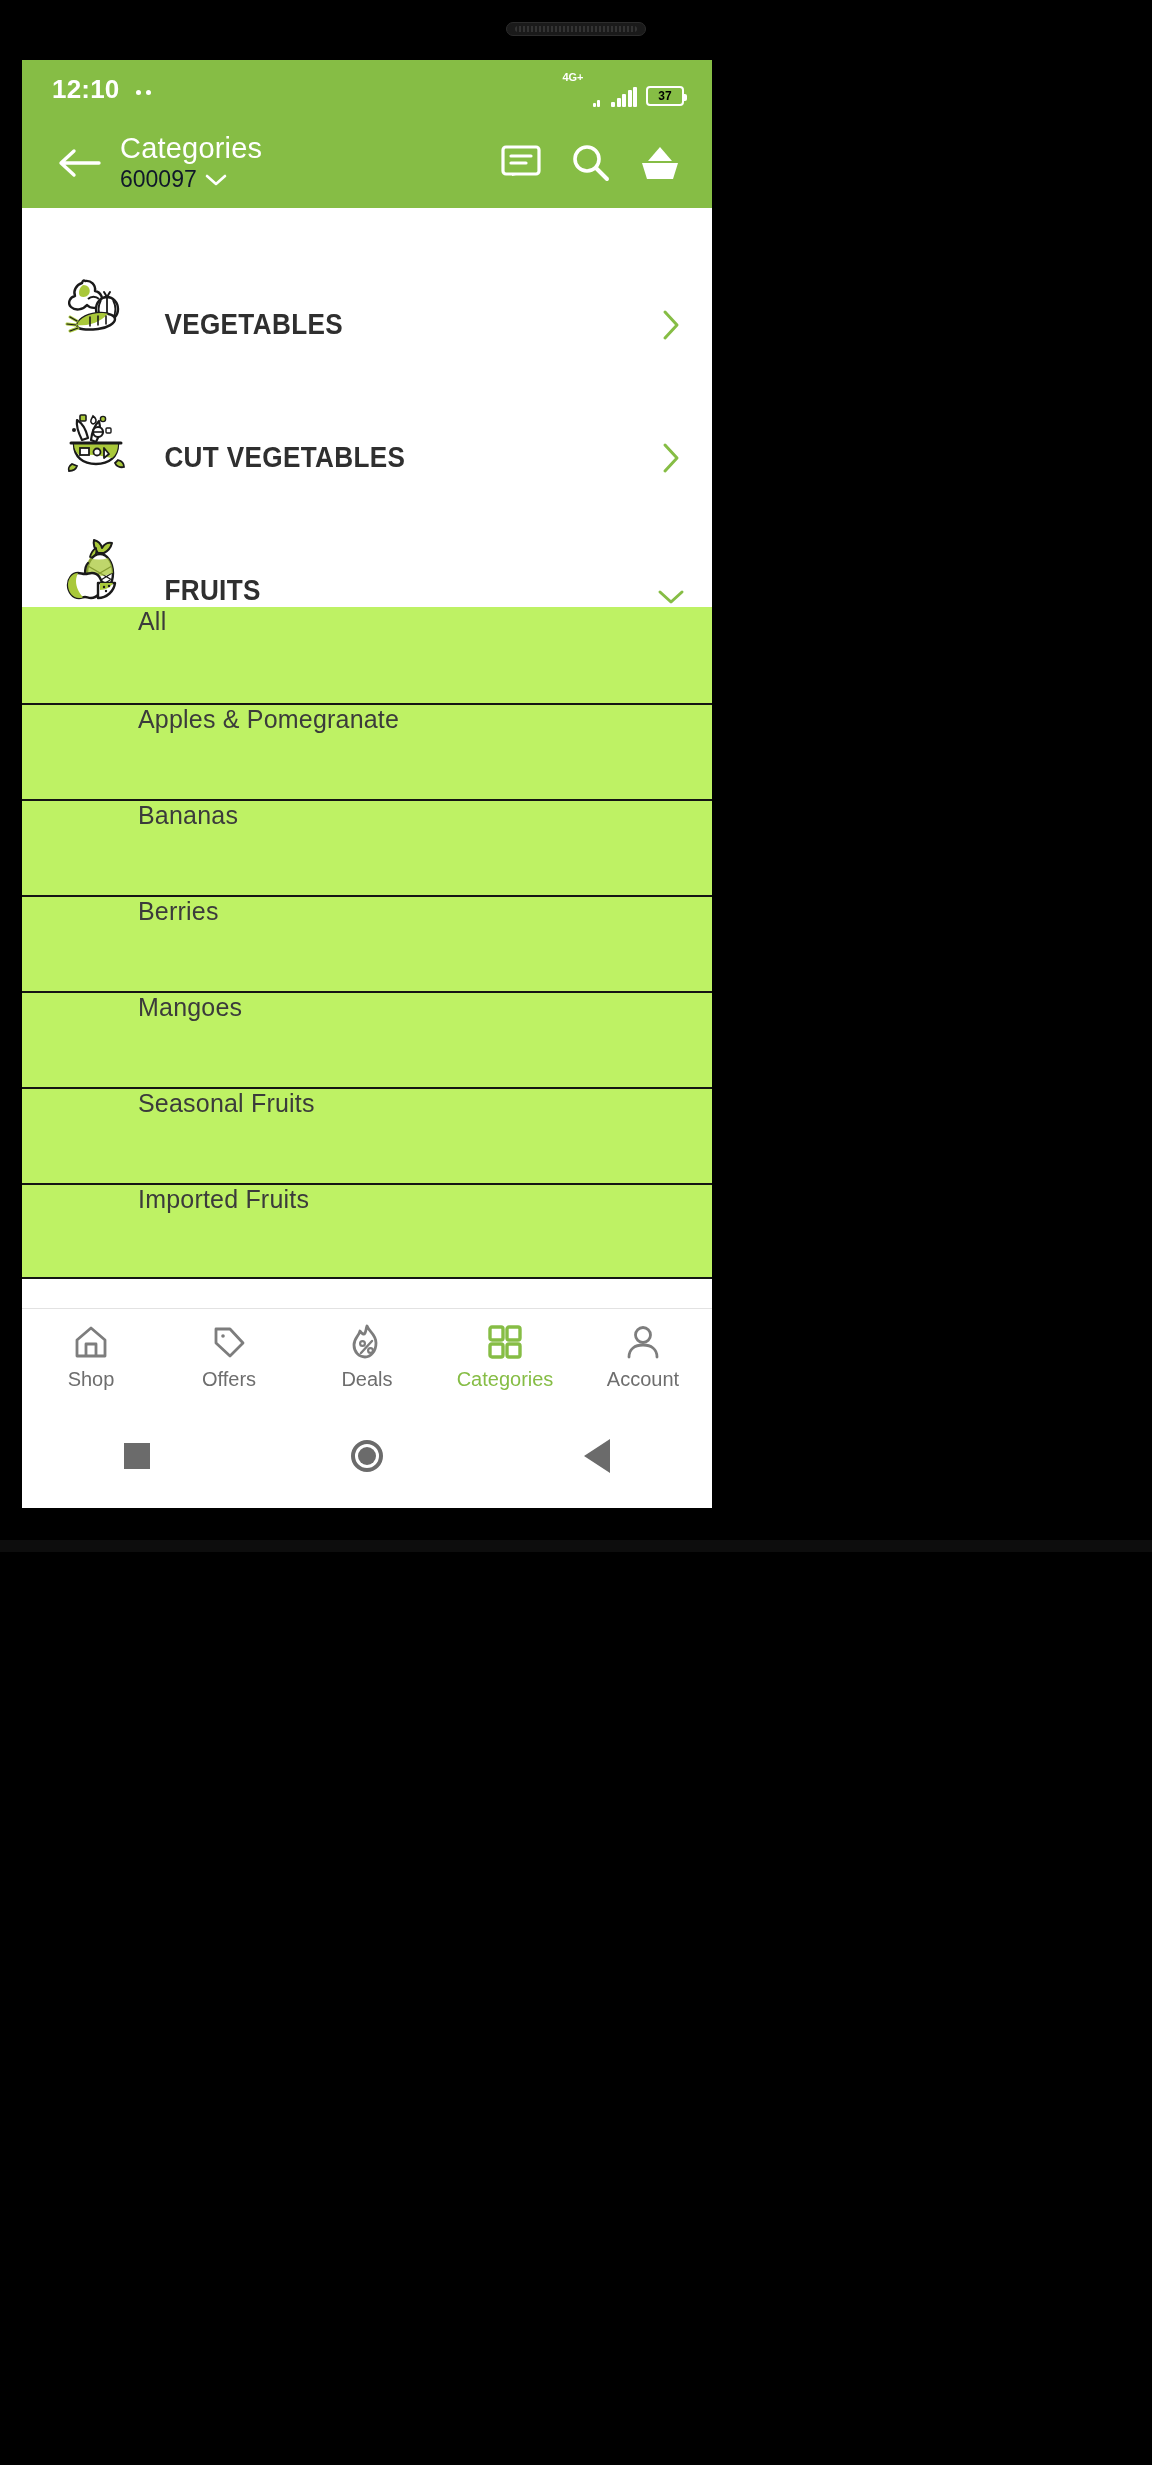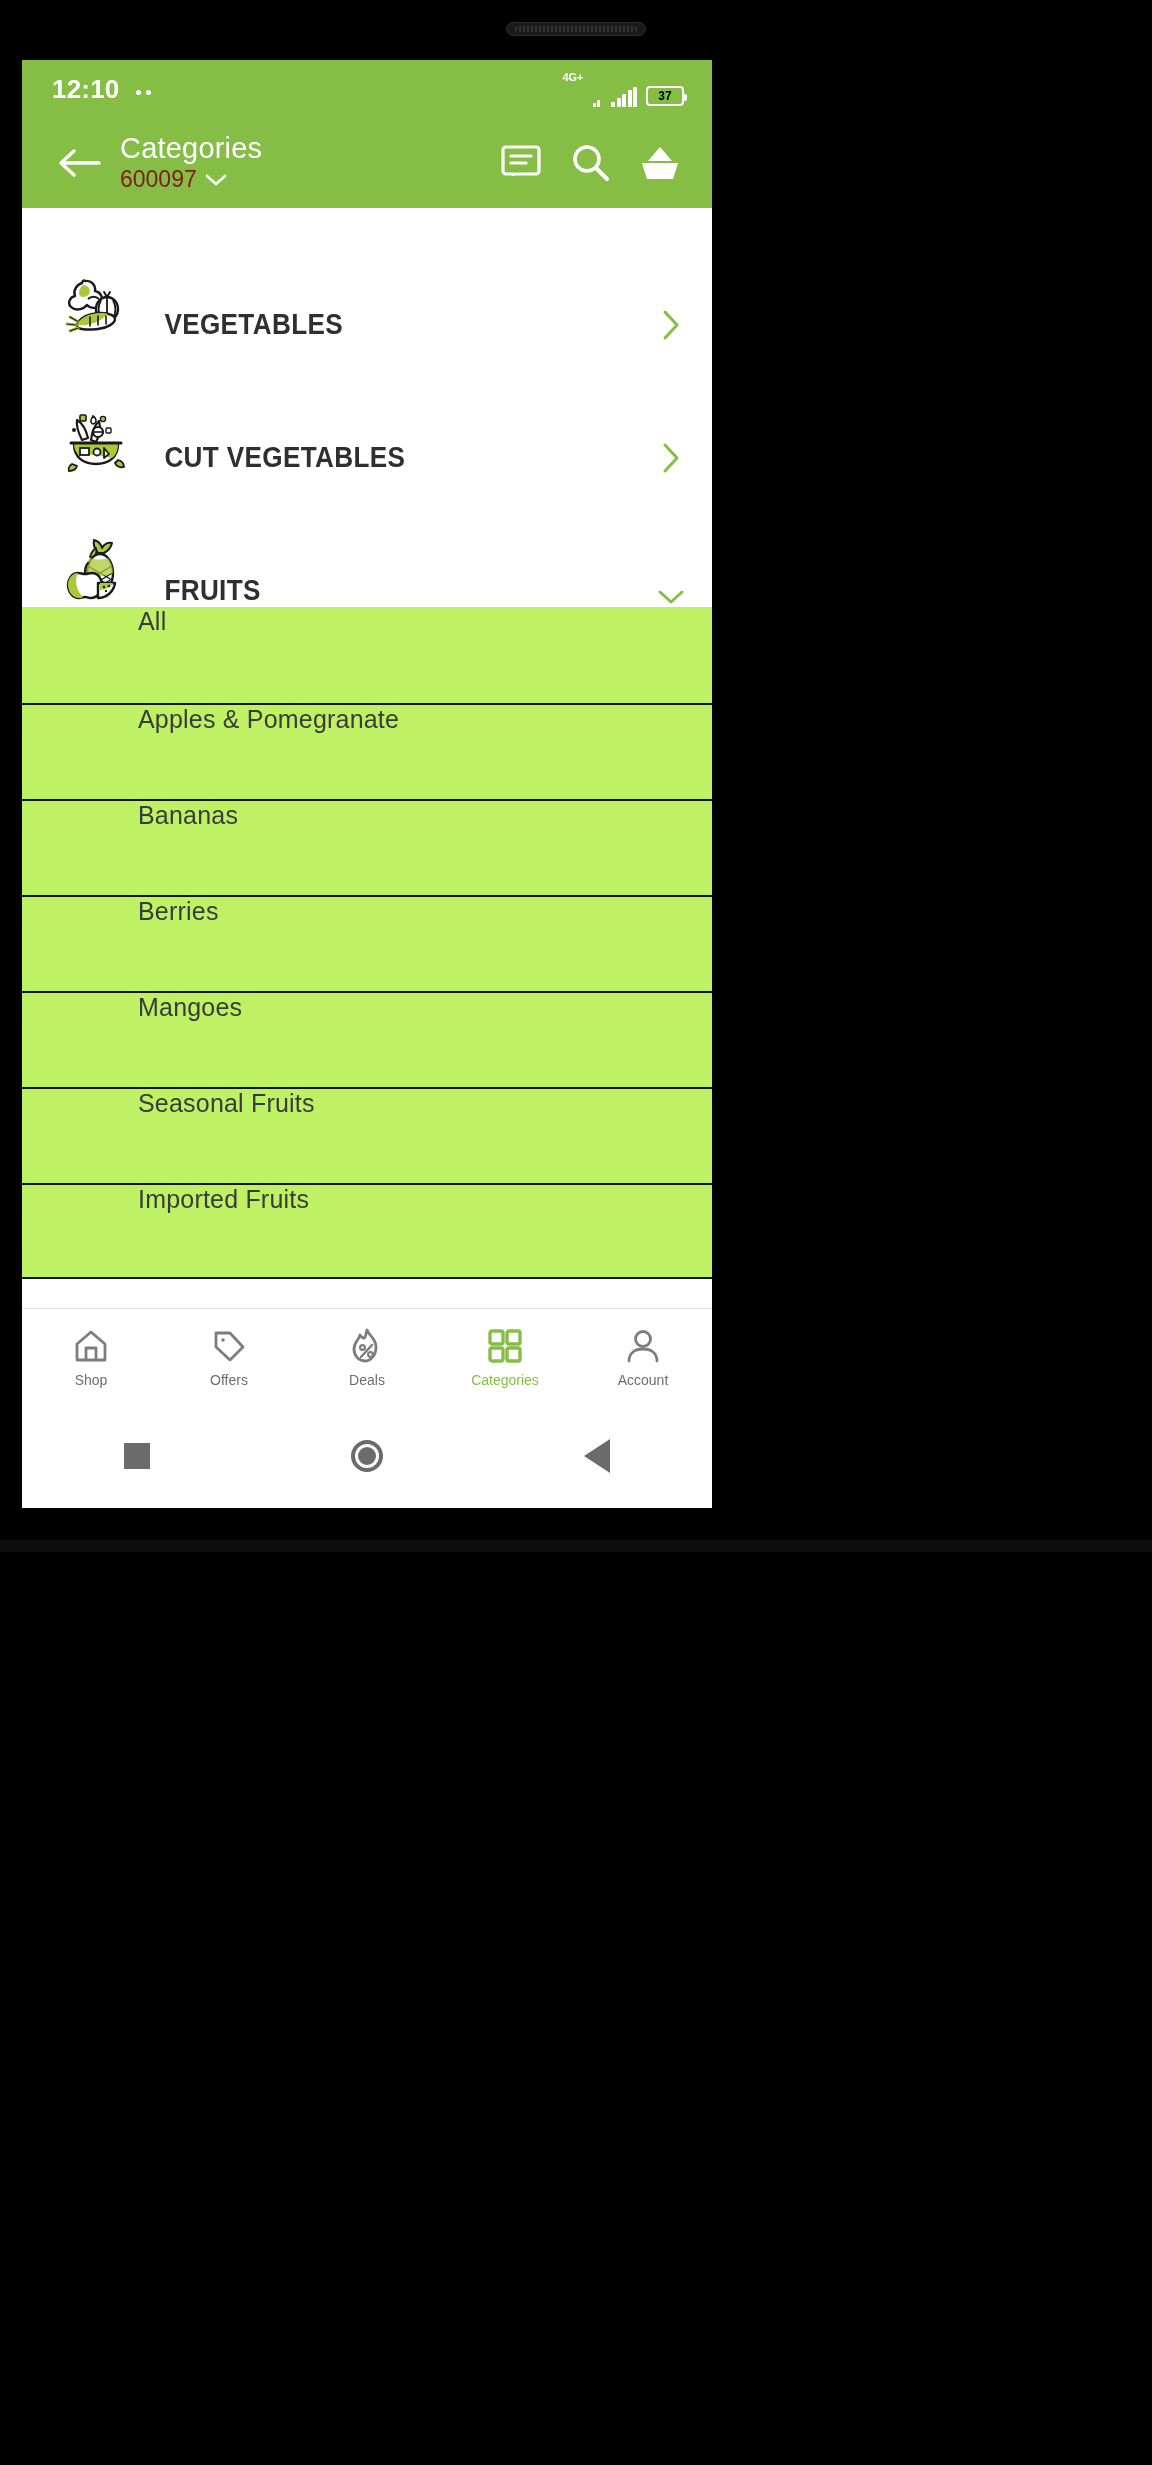--- a/index.html
+++ b/index.html
@@ -115,21 +115,21 @@
     font-weight: 400;
     letter-spacing: .2px;
   }
   .pincode-row {
     display: flex; align-items: center; gap: 8px;
     margin-top: 3px;
     cursor: pointer;
     width: fit-content;
   }
   .pincode {
-    color: #7f1d1d;
+    color: #0f172a;
     font-size: 23px;
     font-weight: 400;
   }
   .appbar-actions { display: flex; align-items: center; gap: 28px; padding-right: 4px; }
   .act-icon { cursor: pointer; display: flex; align-items: center; justify-content: center; }
 
   
   .list { background: #fff; }
   .cat-row {
     height: 125px;
@@ -187,21 +187,21 @@
     display: flex;
     align-items: center;
   }
   .nav-item {
     flex: 1 1 0;
     display: flex; flex-direction: column;
     align-items: center; justify-content: center;
     gap: 6px;
     cursor: pointer;
   }
-  .nav-label { font-size: 14px; color: #6e6e6e; }
+  .nav-label { font-size: 20px; color: #6e6e6e; }
   .nav-item.active .nav-label { color: #86bd45; }
 
   
   .sysbar {
     position: absolute;
     left: 0; bottom: 0;
     width: 690px; height: 104px;
     background: #fff;
     display: flex; align-items: center; justify-content: space-around;
   }

